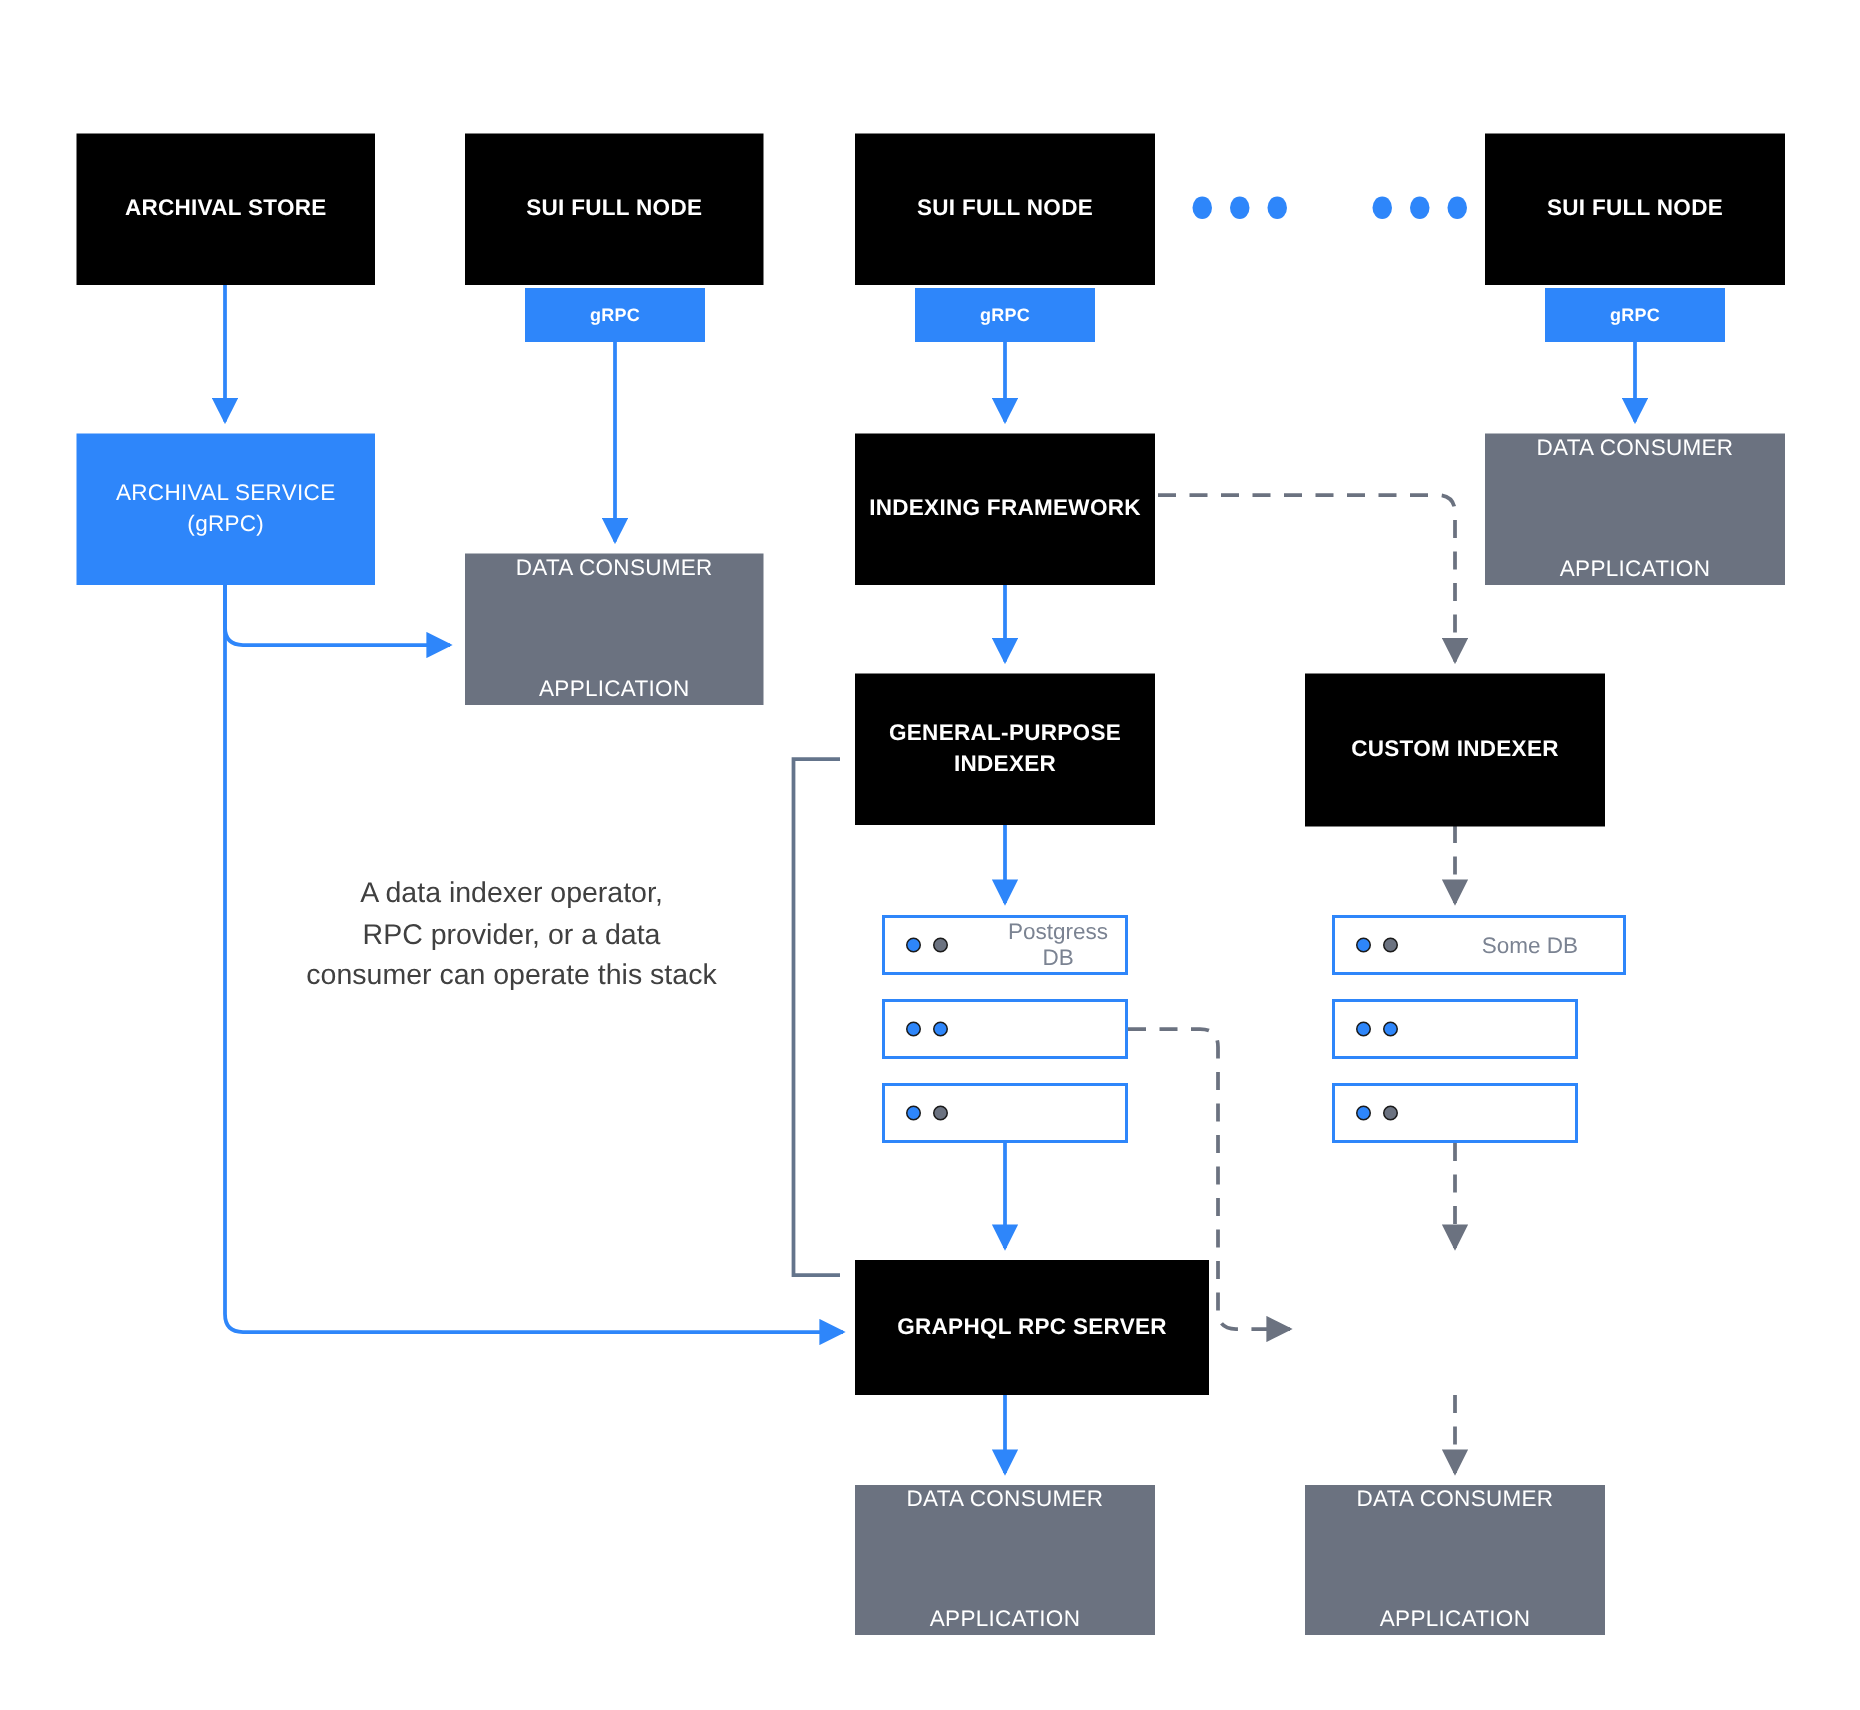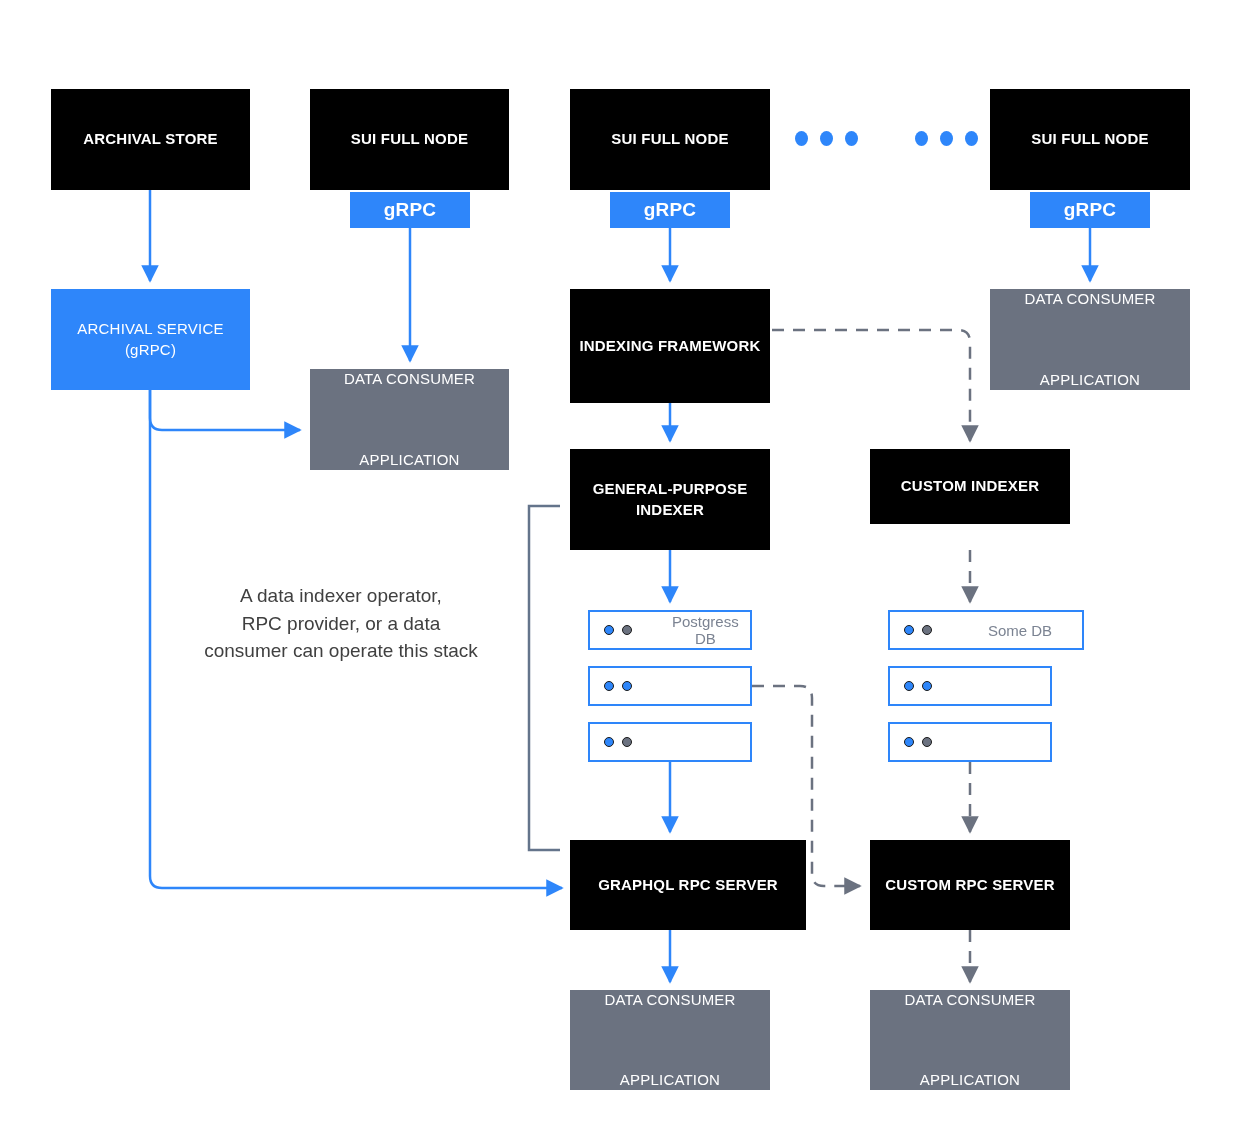--- a/index.html
+++ b/index.html
@@ -47,21 +47,21 @@
     font-weight: 400;
   }
   .chip {
     position: absolute;
     box-sizing: border-box;
     background: #2e86fa;
     color: #ffffff;
     display: flex;
     align-items: center;
     justify-content: center;
-    font-size: 19px;
+    font-size: 12px;
     font-weight: 700;
     letter-spacing: 0.2px;
   }
   .dbbox {
     position: absolute;
     box-sizing: border-box;
     border: 2px solid #2e86fa;
     background: #ffffff;
     display: flex;
     align-items: center;
@@ -203,21 +203,21 @@
     <i></i>
     <i></i>
   </div>
 
   <div class="ellipsis" style="left:915px; top:131px;">
     <i></i>
     <i></i>
     <i></i>
   </div>
 
-  <div class="node black" style="left:570px; top:289px; width:200px; height:114px;">
+  <div class="node black" style="left:570px; top:289px; width:200px; height:101px;">
     <span>INDEXING FRAMEWORK</span>
   </div>
 
   <div class="node black" style="left:570px; top:449px; width:200px; height:101px; flex-direction:column;">
     <span>GENERAL-PURPOSE</span>
     <span>INDEXER</span>
   </div>
 
   <div class="dbbox" style="left:588px; top:610px; width:164px; height:40px;">
     <span class="dbdots">
@@ -258,21 +258,21 @@
 
   <div class="chip" style="left:1030px; top:192px; width:120px; height:36px;">
     <span>gRPC</span>
   </div>
 
   <div class="node gray" style="left:990px; top:289px; width:200px; height:101px; flex-direction:column;">
     <span>DATA CONSUMER</span>
     <span>APPLICATION</span>
   </div>
 
-  <div class="node black" style="left:870px; top:449px; width:200px; height:75px;">
+  <div class="node black" style="left:870px; top:449px; width:200px; height:102px;">
     <span>CUSTOM INDEXER</span>
   </div>
 
   <div class="dbbox" style="left:888px; top:610px; width:196px; height:40px;">
     <span class="dbdots">
       <i class="dbdot b"></i>
       <i class="dbdot g"></i>
     </span>
     <span class="dblabel">Some DB</span>
   </div>
@@ -286,23 +286,20 @@
   </div>
 
   <div class="dbbox" style="left:888px; top:722px; width:164px; height:40px;">
     <span class="dbdots">
       <i class="dbdot b"></i>
       <i class="dbdot g"></i>
     </span>
     <span class="dblabel"></span>
   </div>
 
-  <div class="node black" style="left:870px; top:840px; width:200px; height:90px;">
-    <span>CUSTOM RPC SERVER</span>
-  </div>
 
   <div class="node gray" style="left:870px; top:990px; width:200px; height:100px; flex-direction:column;">
     <span>DATA CONSUMER</span>
     <span>APPLICATION</span>
   </div>
 
   <div class="note" style="left:196px; top:582px;">
     <div>A data indexer operator,</div>
     <div>RPC provider, or a data</div>
     <div>consumer can operate this stack</div>

